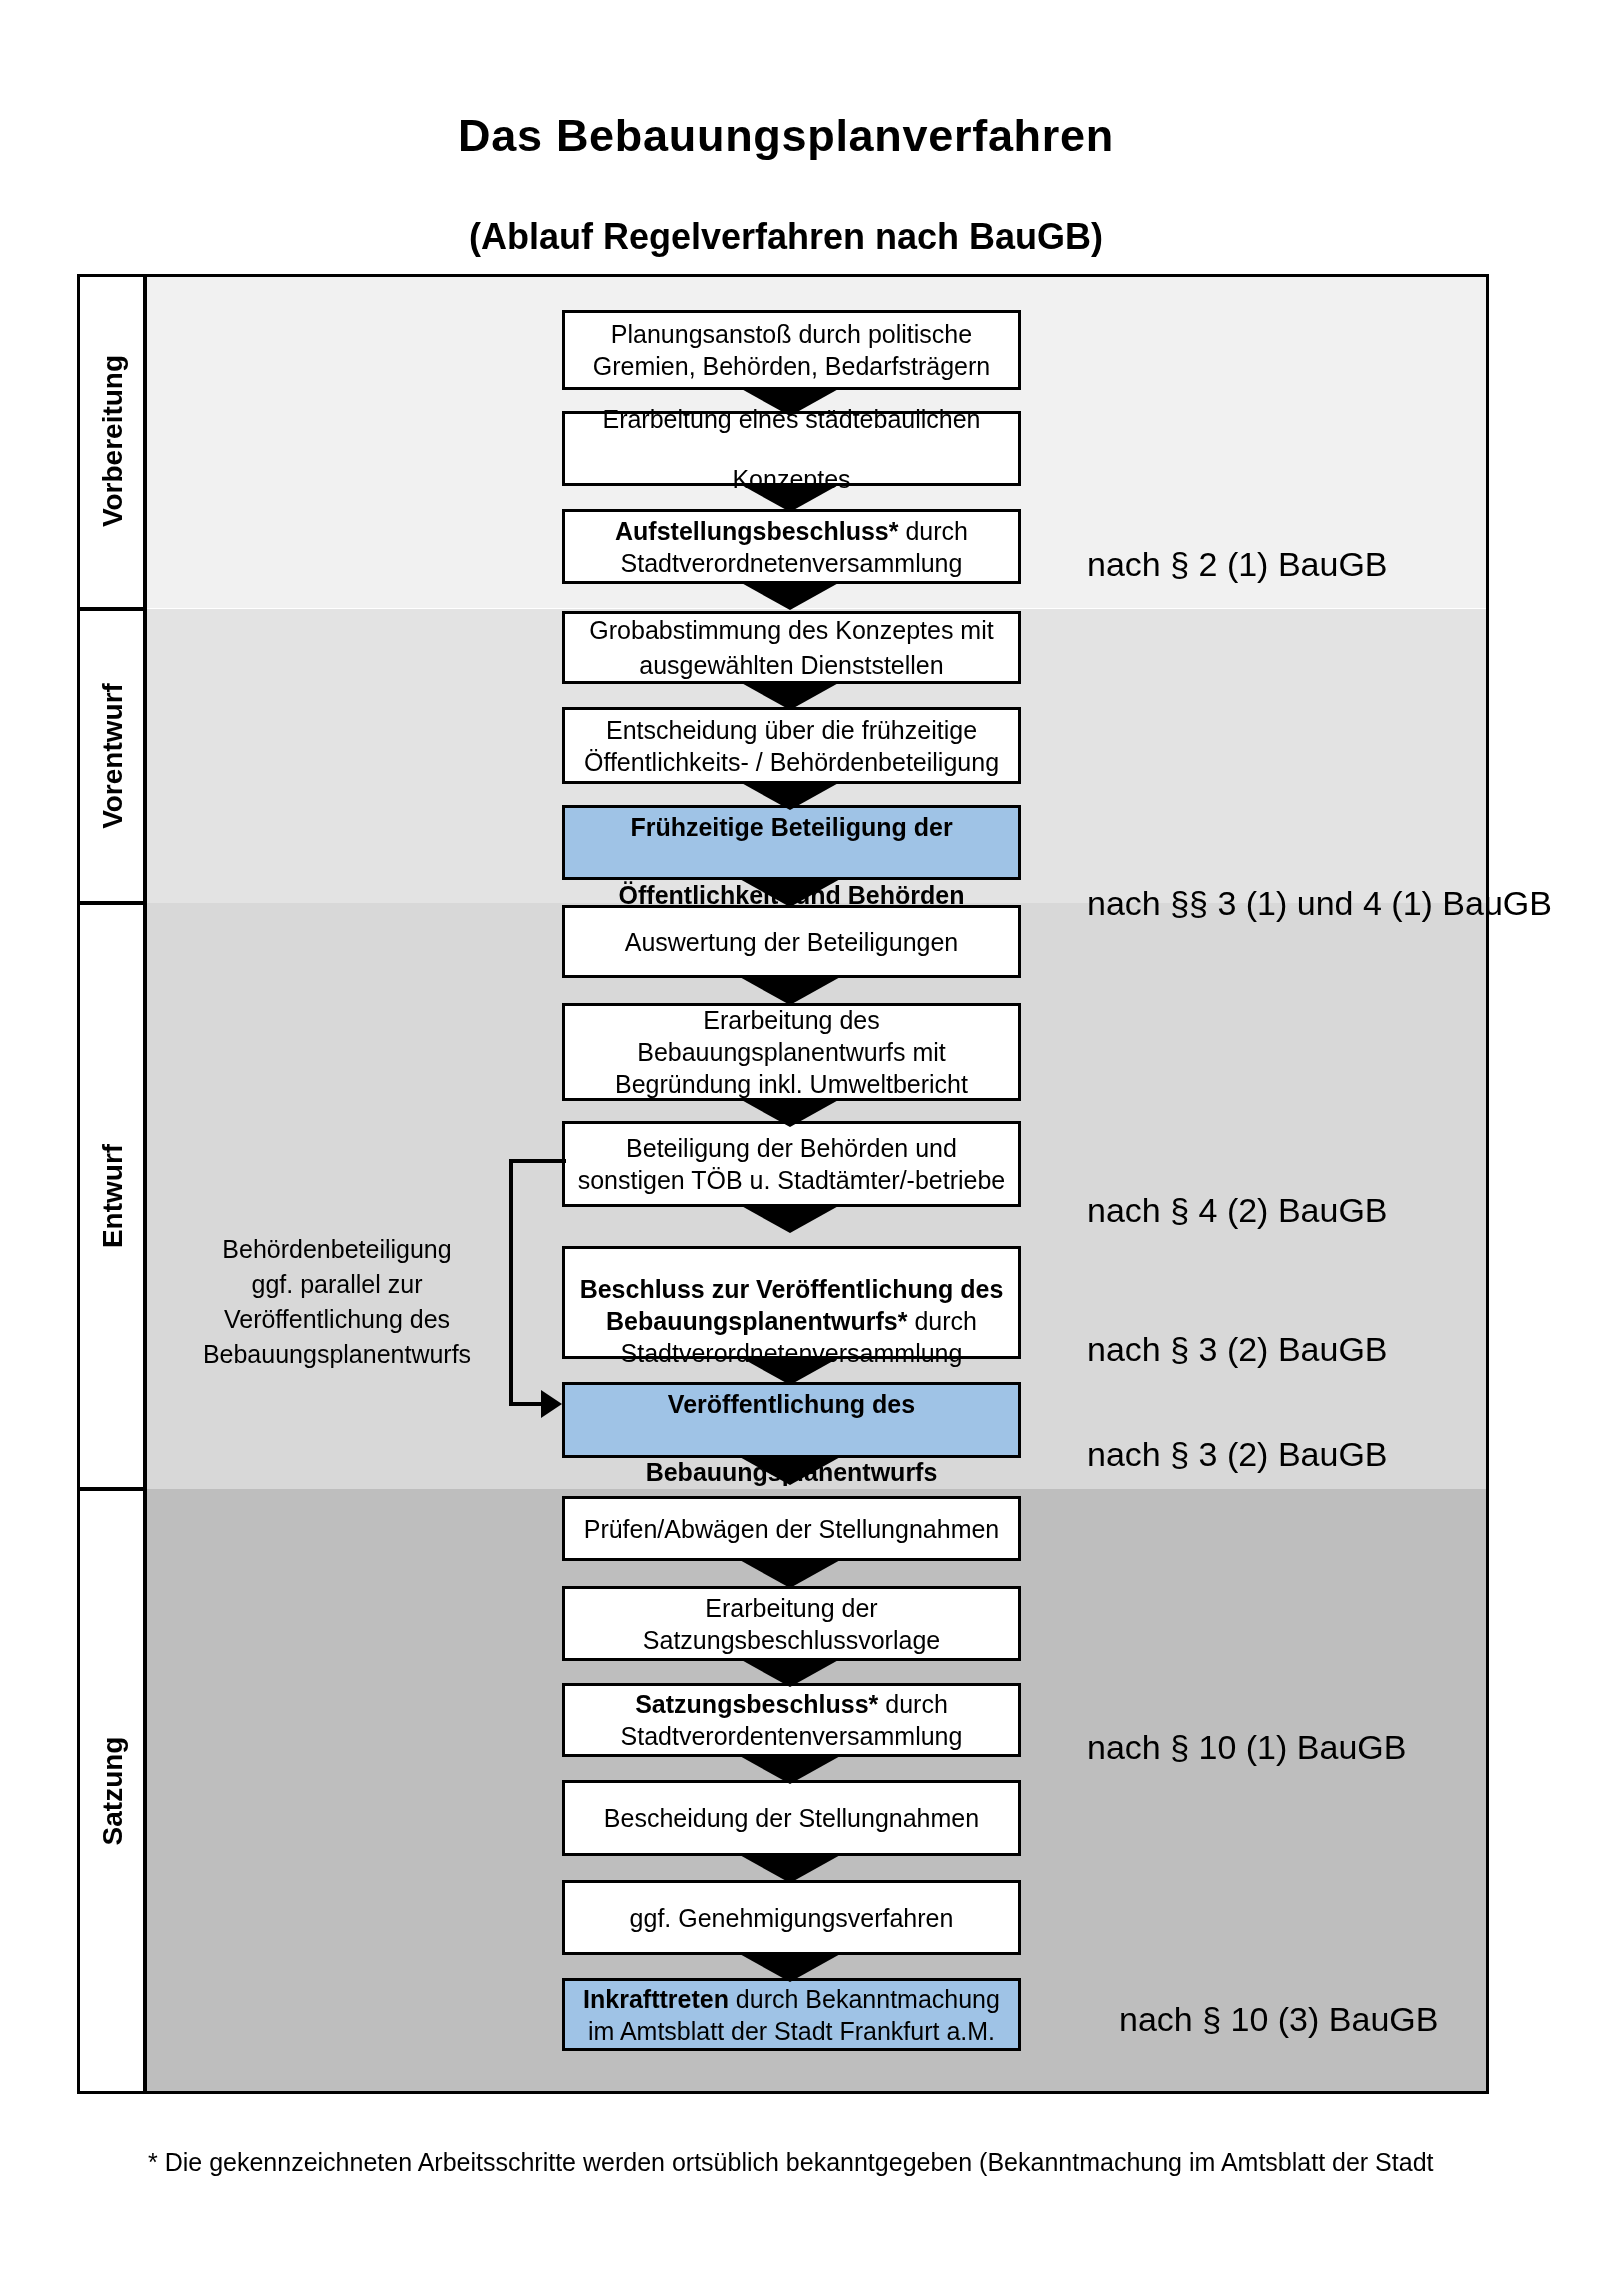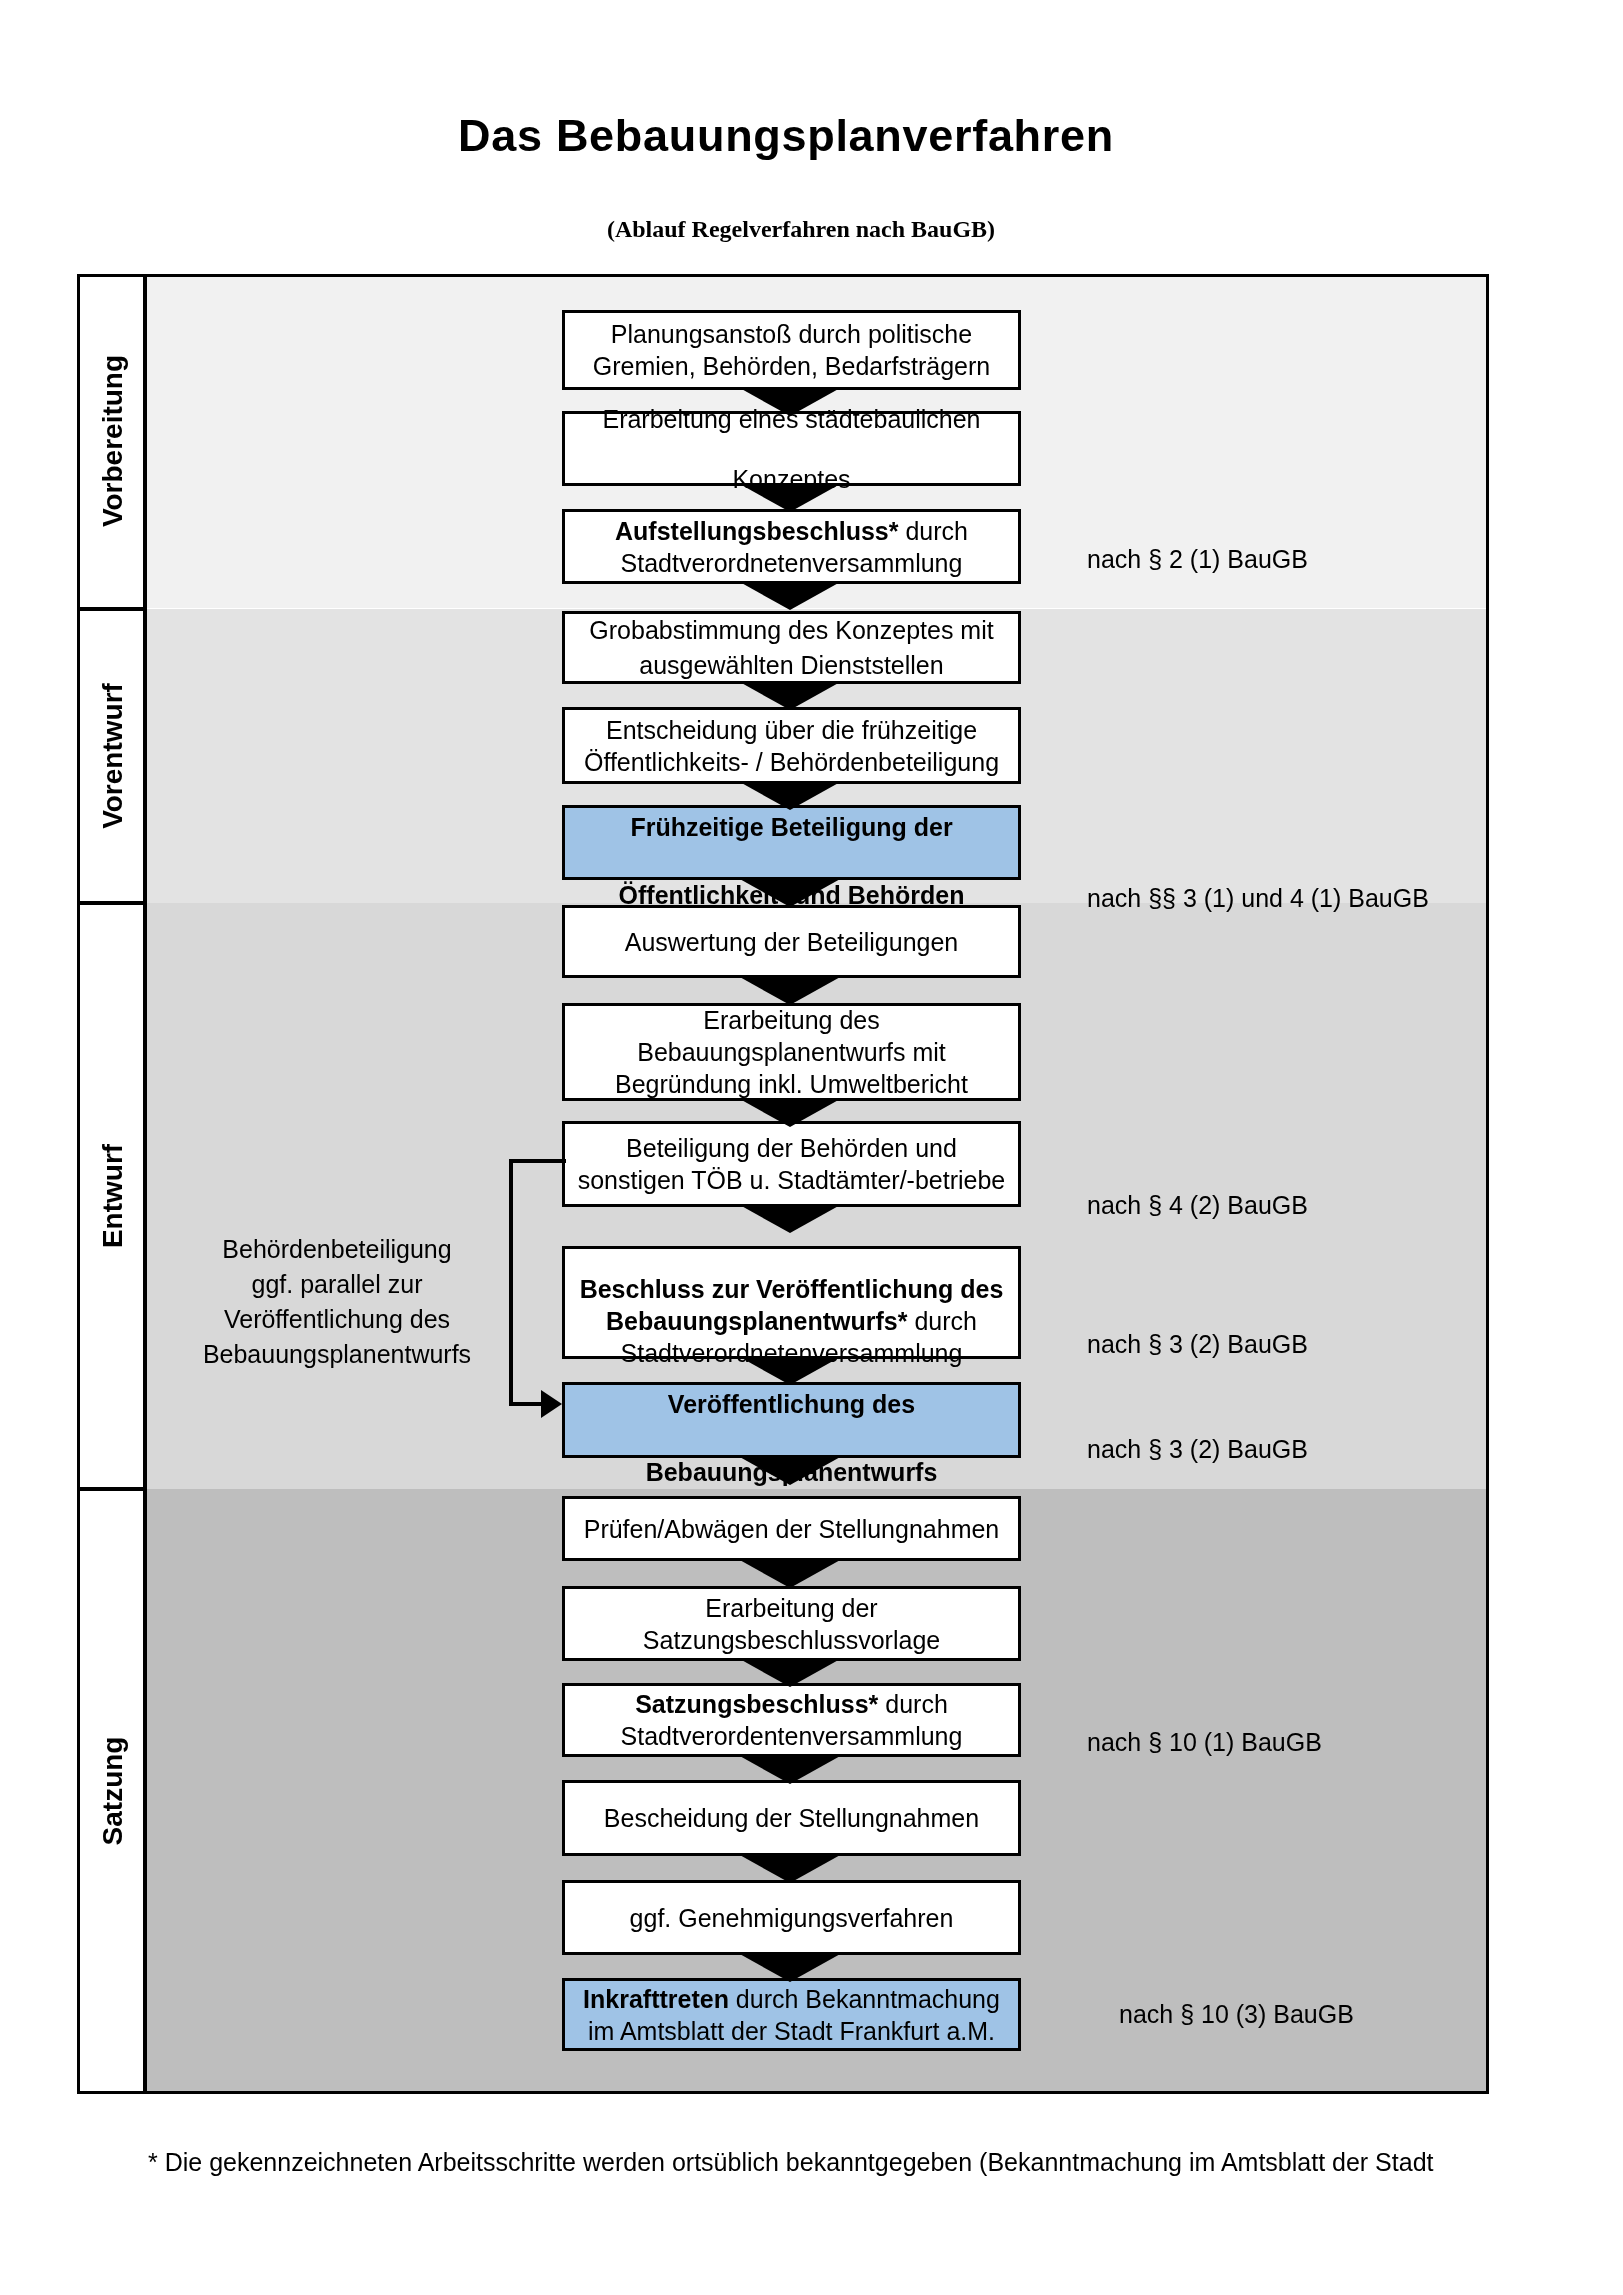--- a/index.html
+++ b/index.html
@@ -12,22 +12,22 @@
     width:1623px;height:2295px;background:#ffffff;position:relative;
     font-family:"Liberation Sans", sans-serif;color:var(--ink);
     overflow:hidden;
   }
   .abs{position:absolute;}
   .title{
     left:79px;top:110px;width:1414px;text-align:center;
     font-size:45px;font-weight:bold;letter-spacing:0.7px;
   }
   .subtitle{
-    left:94px;top:216px;width:1414px;text-align:center;
-    font-size:24px;font-weight:bold;font-family:Liberation Serif, serif;
+    left:79px;top:216px;width:1414px;text-align:center;
+    font-size:36px;font-weight:bold;
   }
   .band{left:146px;width:1343px;}
   .frame{
     left:77px;top:274px;width:1412px;height:1820px;
     border:3.9px solid #000;box-sizing:border-box;background:transparent;pointer-events:none;
   }
   .sidebar-vline{left:143px;top:274px;width:3.9px;height:1820px;background:#000;}
   .sidebar-divider{left:77px;width:69px;height:3.9px;background:#000;}
   .phase-label{
     font-size:28px;font-weight:bold;white-space:nowrap;
@@ -40,21 +40,21 @@
     font-size:25px;line-height:32px;
   }
   .box.hl{background:var(--blue);}
   .bl{white-space:nowrap;}
   .bold{font-weight:bold;margin-top:36px;}
   .arrow{
     left:738px;width:0;height:0;
     border-left:52px solid transparent;border-right:52px solid transparent;
     border-top:29px solid #000;
   }
-  .annotation{left:1087px;font-size:25px;white-space:nowrap;text-align:center;}
+  .annotation{left:1087px;font-size:34px;white-space:nowrap;text-align:center;}
   .side-note{
     left:157px;top:1232px;width:360px;text-align:center;
     font-size:25px;line-height:35px;
   }
   .conn{background:#000;}
   .conn-arrowhead{
     width:0;height:0;
     border-top:14.4px solid transparent;border-bottom:14.4px solid transparent;
     border-left:21px solid #000;
   }

